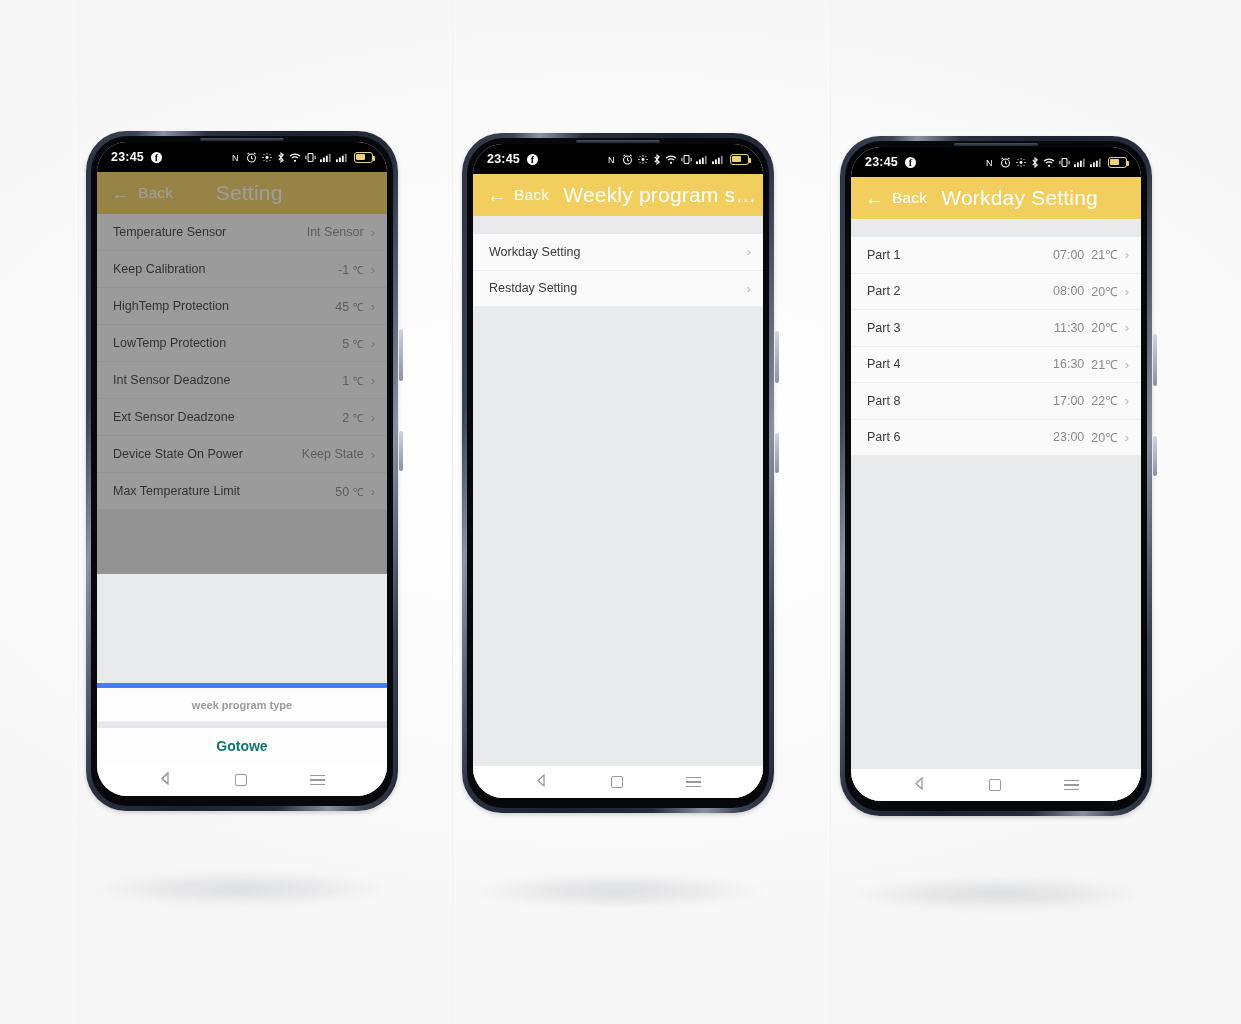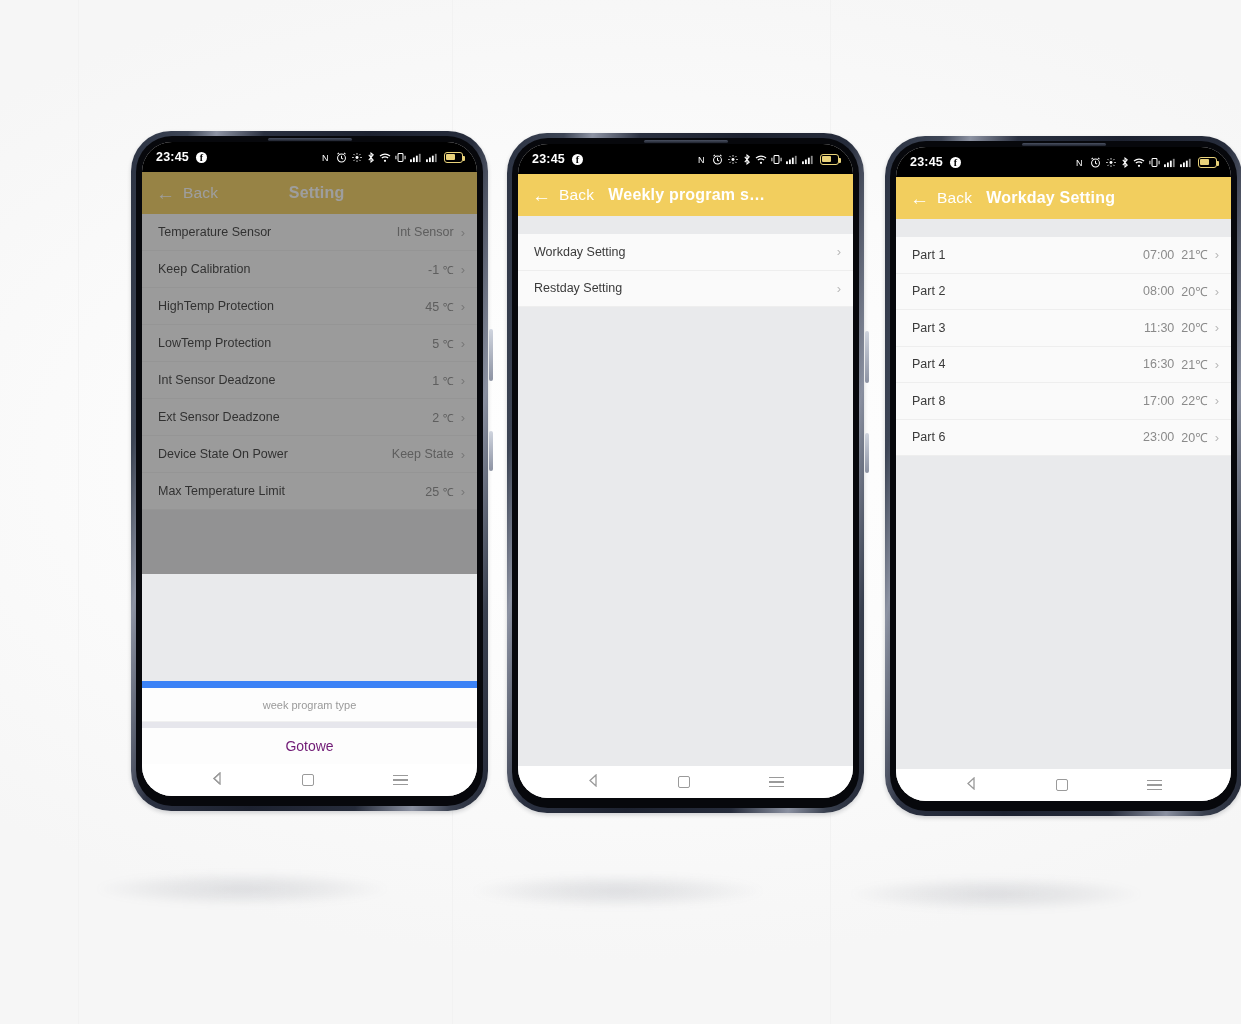--- a/index.html
+++ b/index.html
@@ -14,26 +14,25 @@
     width: 1241px; height: 1024px;
     background:
       radial-gradient(ellipse 900px 500px at 50% 45%, #ffffff 0%, #fbfbfb 55%, #f6f6f6 100%);
   }
   
   .bg-seam { position:absolute; top:0; bottom:0; width:1px; background:#f2f2f2; }
 
   
   .phone {
     position: absolute;
-    width: 357px; height: 680px;
+    width: 312px; height: 680px;
     border-radius: 40px;
     background: linear-gradient(100deg,#2b3242 0%,#3d4555 12%,#8d93a3 18%,#2a3040 28%,#1d2230 50%,#262c3b 72%,#8a90a0 84%,#39404f 92%,#232836 100%);
     padding: 5px;
     box-shadow: 0 2px 4px rgba(20,25,40,.18);
-    margin-left: 45px;
   }
   .phone.p1 { left: 86px;  top: 131px; }
   .phone.p2 { left: 462px; top: 133px; }
   .phone.p3 { left: 840px; top: 136px; }
 
   .bezel {
     position: relative;
     width: 100%; height: 100%;
     border-radius: 36px;
     background: #07080c;
@@ -92,21 +91,21 @@
   
   .appbar {
     flex: 0 0 42px; height: 42px;
     background: #f2ce5e;
     display: flex; align-items: center;
     padding: 0 0 0 14px;
     color: #ffffff;
   }
   .appbar .arrow { font-size: 19px; line-height: 1; margin-right: 8px; font-weight: 400; }
   .appbar .back  { font-size: 15.5px; letter-spacing:.2px; }
-  .appbar .title { font-size: 16px; margin-left: 14px; letter-spacing:.2px;font-weight:bold; }
+  .appbar .title { font-size: 21px; margin-left: 14px; letter-spacing:.2px; }
   .appbar.centered .title { margin-left: 0; flex: 1; text-align: center; padding-right: 62px; }
 
   
   .spacer-gray { background: #e9eaec; flex: 0 0 18px; }
   .list { background: #fafafa; }
   .row {
     height: 36.5px;
     display: flex; align-items: center;
     padding: 0 12px 0 16px;
     border-bottom: 1px solid #eeeeee;
@@ -131,22 +130,23 @@
   .scrim {
     position: absolute; left: 0; right: 0; top: 0;
     background: rgba(40,40,40,.45);
     pointer-events: none;
   }
 
   
   .sheet {
     position: absolute; left: 0; right: 0; bottom: 0;
     background: #fdfdfd;
-    border-top: 7px solid #3b82f6;
+    border-top: 5px solid #3b82f6;
     z-index: 4;
+    font-weight: bold;
   }
   .sheet-title {
     text-align: center; font-size: 11px; color: #9a9a9a;
     padding: 11px 0 10px; border-bottom: 1px solid #f0f0f0;
   }
   .sheet-opt {
     position: relative;
     height: 40px; display: flex; align-items: center; justify-content: center;
     font-size: 14px; color: #252525;
     border-bottom: 1px solid #f0f0f0;
@@ -154,21 +154,21 @@
   .check {
     position: absolute; right: 24px; top: 50%; transform: translateY(-50%);
     width: 20px; height: 20px; border-radius: 50%;
     background: #5b5b5b; color: #fff;
     display: flex; align-items: center; justify-content: center;
     font-size: 11px; line-height: 1;
   }
   .sheet-sep { height: 6px; background: #e6e6ec; }
   .sheet-done {
     height: 36px; display: flex; align-items: center; justify-content: center;
-    font-size: 14px; color: #701a75;
+    font-size: 14px; color: #0f766e;
   }
 
   
   .navbar {
     flex: 0 0 32px; height: 32px;
     background: #ffffff;
     display: flex; align-items: center; justify-content: space-around;
     padding: 0 30px;
     z-index: 5; position: relative;
   }
@@ -308,21 +308,21 @@
               <span class="val"><span>2</span> <span class="unit">℃</span></span>
               <span class="chev">›</span>
             </div>
             <div class="row tall">
               <span class="lbl">Device State On Power</span>
               <span class="val"><span>Keep State</span> <span class="unit"></span></span>
               <span class="chev">›</span>
             </div>
             <div class="row tall">
               <span class="lbl">Max Temperature Limit</span>
-              <span class="val"><span>25</span> <span class="unit">℃</span></span>
+              <span class="val"><span>50</span> <span class="unit">℃</span></span>
               <span class="chev">›</span>
             </div>
           </div>
 
           <div class="fill-gray"></div>
 
           <div class="scrim" style="height:402px"></div>
 
           <div class="sheet">
             <div class="sheet-title">week program type</div>

